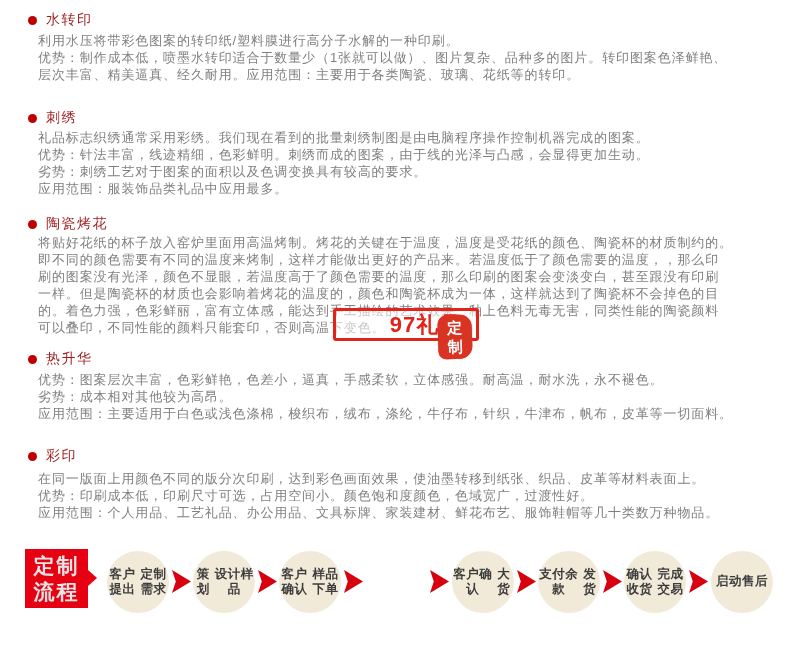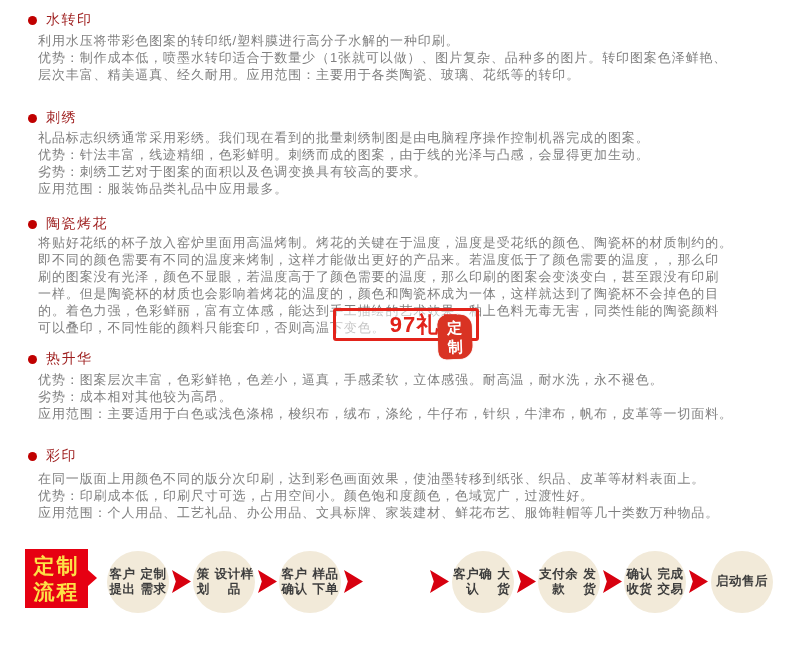--- a/index.html
+++ b/index.html
@@ -60,21 +60,21 @@
     color:#fff;font-size:15px;font-weight:bold;line-height:19px;
     z-index:6;
     box-shadow:0 0 1px #d93323;
   }
 
   
   .flow{position:absolute;left:0;top:549px;width:800px;height:64px;}
   .flow-title{
     position:absolute;left:25px;top:0;
     width:63px;height:59px;background:#e60012;
-    color:#fde047;font-weight:bold;font-size:21px;line-height:26px;
+    color:#e5e5e5;font-weight:bold;font-size:21px;line-height:26px;
     letter-spacing:2px;
     display:flex;flex-direction:column;align-items:center;justify-content:center;
   }
   .flow-title-tip{
     position:absolute;left:88px;top:21px;
     width:0;height:0;
     border-top:8px solid transparent;
     border-bottom:8px solid transparent;
     border-left:9px solid #e60012;
   }

